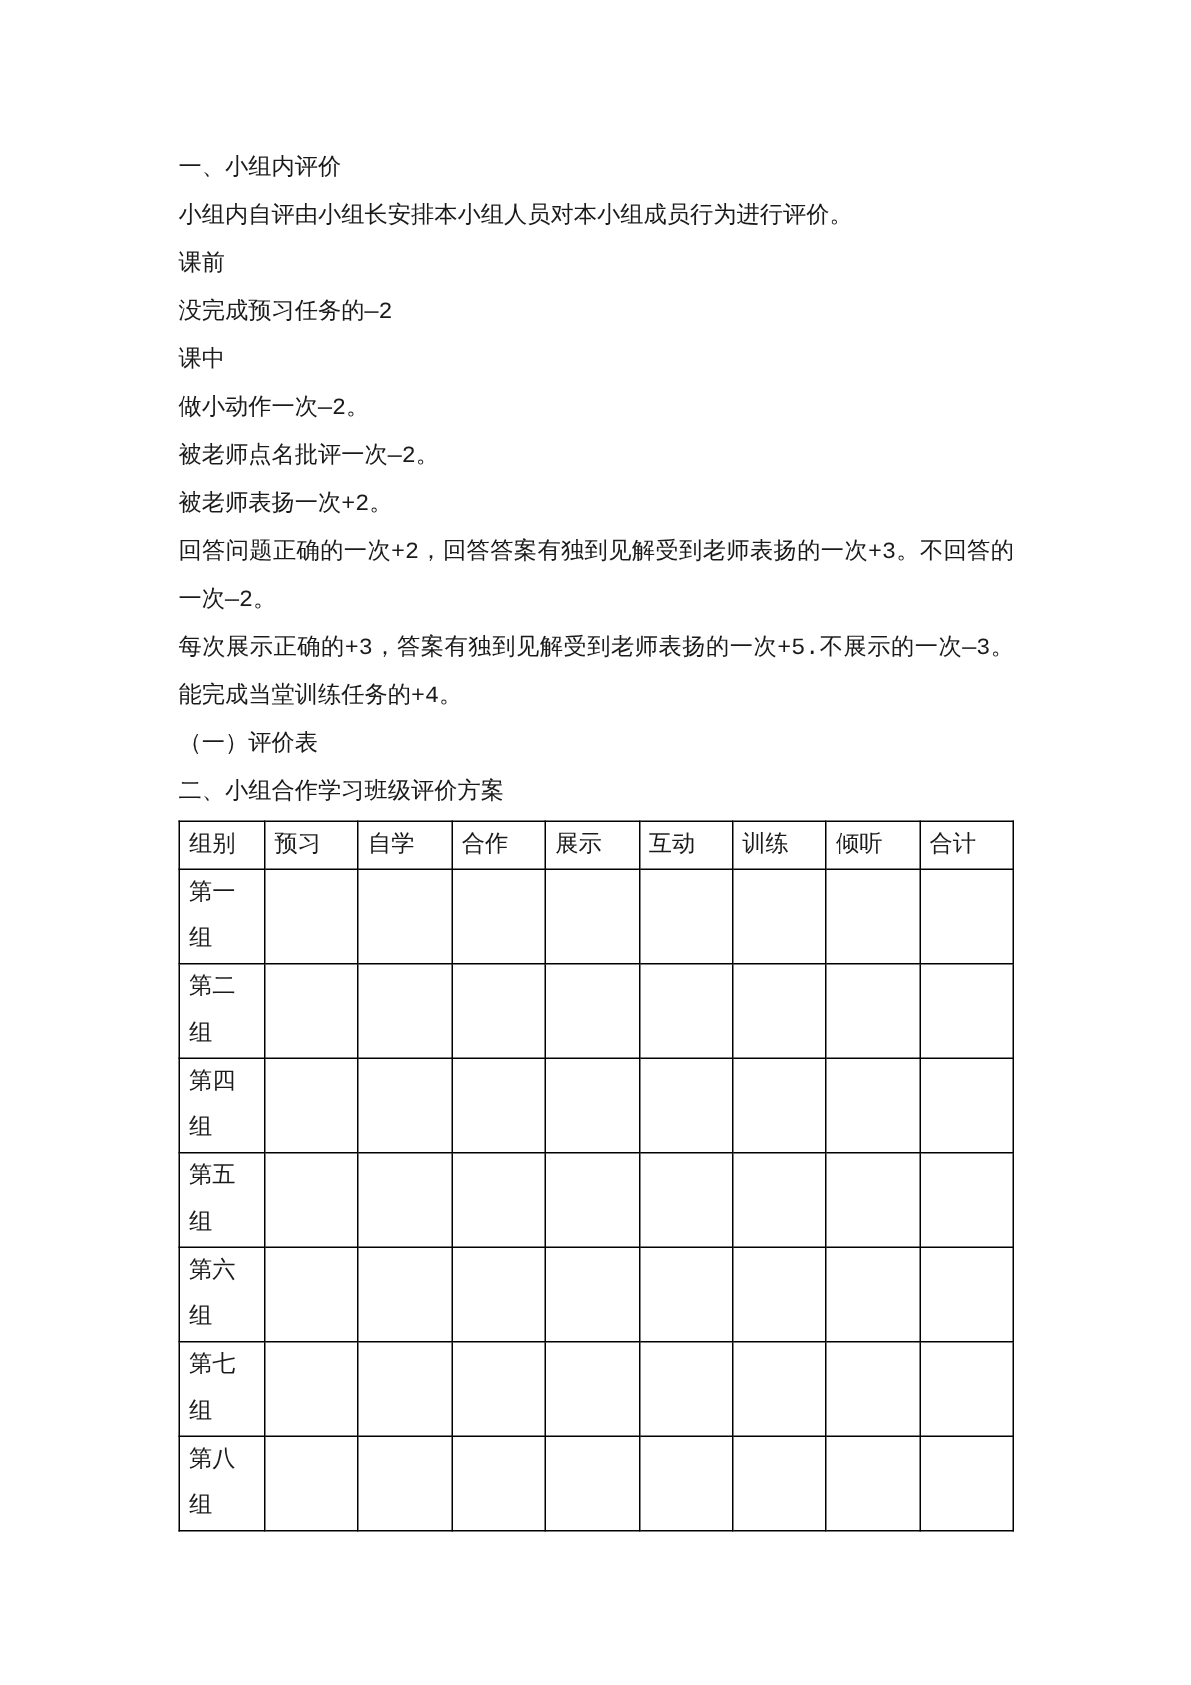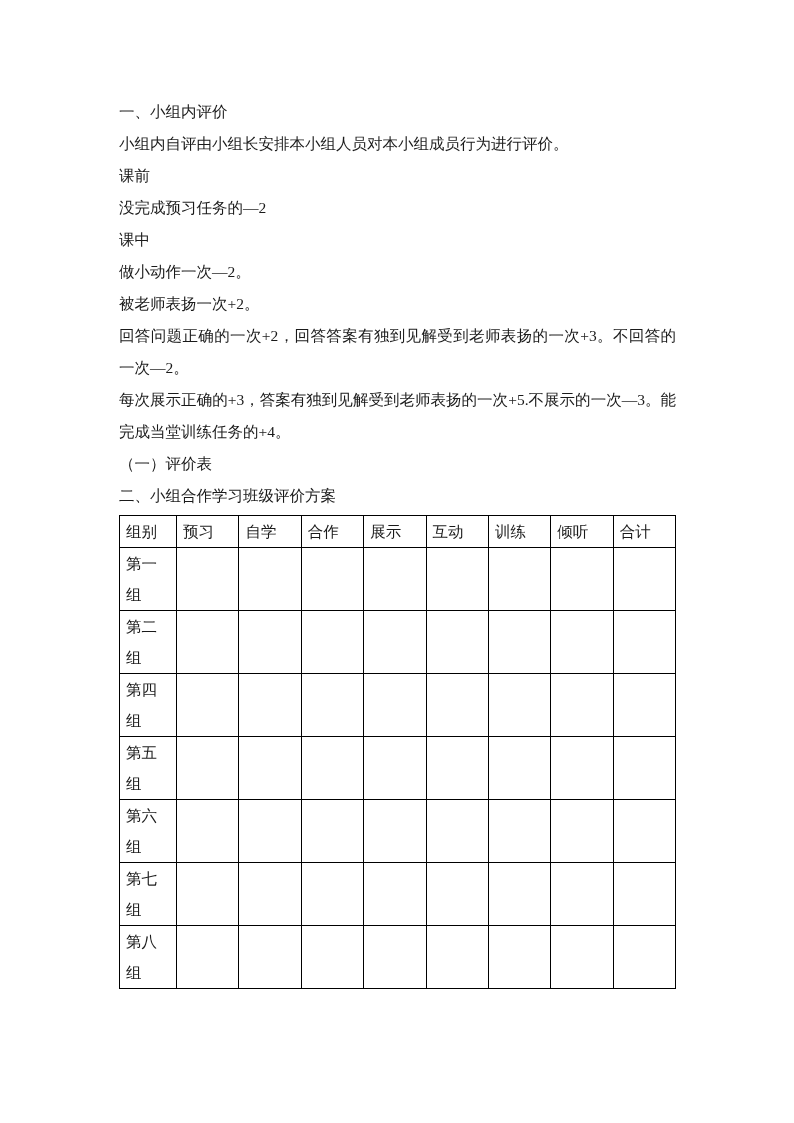--- a/index.html
+++ b/index.html
@@ -10,21 +10,21 @@
   *{box-sizing:border-box;}
   html,body{margin:0;padding:0;}
   body{background:#ffffff;}
   .page{
     position:relative;
     width:794px;
     height:1123px;
     background:var(--bg);
     color:var(--fg);
     overflow:hidden;
-    font-family:Liberation Serif, serif;
+    font-family:Liberation Mono, monospace;
   }
   .content{
     position:absolute;
     left:119px;
     top:96px;
     width:557px;
   }
   .line{
     margin:0;
     font-size:15.5px;
@@ -57,20 +57,21 @@
 
 <div class="page">
   <div class="content">
 
     <p class="line">一、小组内评价</p>
     <p class="line">小组内自评由小组长安排本小组人员对本小组成员行为进行评价。</p>
     <p class="line">课前</p>
     <p class="line">没完成预习任务的—2</p>
     <p class="line">课中</p>
     <p class="line">做小动作一次—2。</p>
+    <p class="line">被老师点名批评一次—2。</p>
     <p class="line">被老师表扬一次+2。</p>
     <p class="line">回答问题正确的一次+2，回答答案有独到见解受到老师表扬的一次+3。不回答的一次—2。</p>
     <p class="line">每次展示正确的+3，答案有独到见解受到老师表扬的一次+5.不展示的一次—3。能完成当堂训练任务的+4。</p>
     <p class="line">（一）评价表</p>
     <p class="line">二、小组合作学习班级评价方案</p>
 
     <table class="eval">
       <colgroup>
         <col class="c0">
         <col span="8" class="c">

